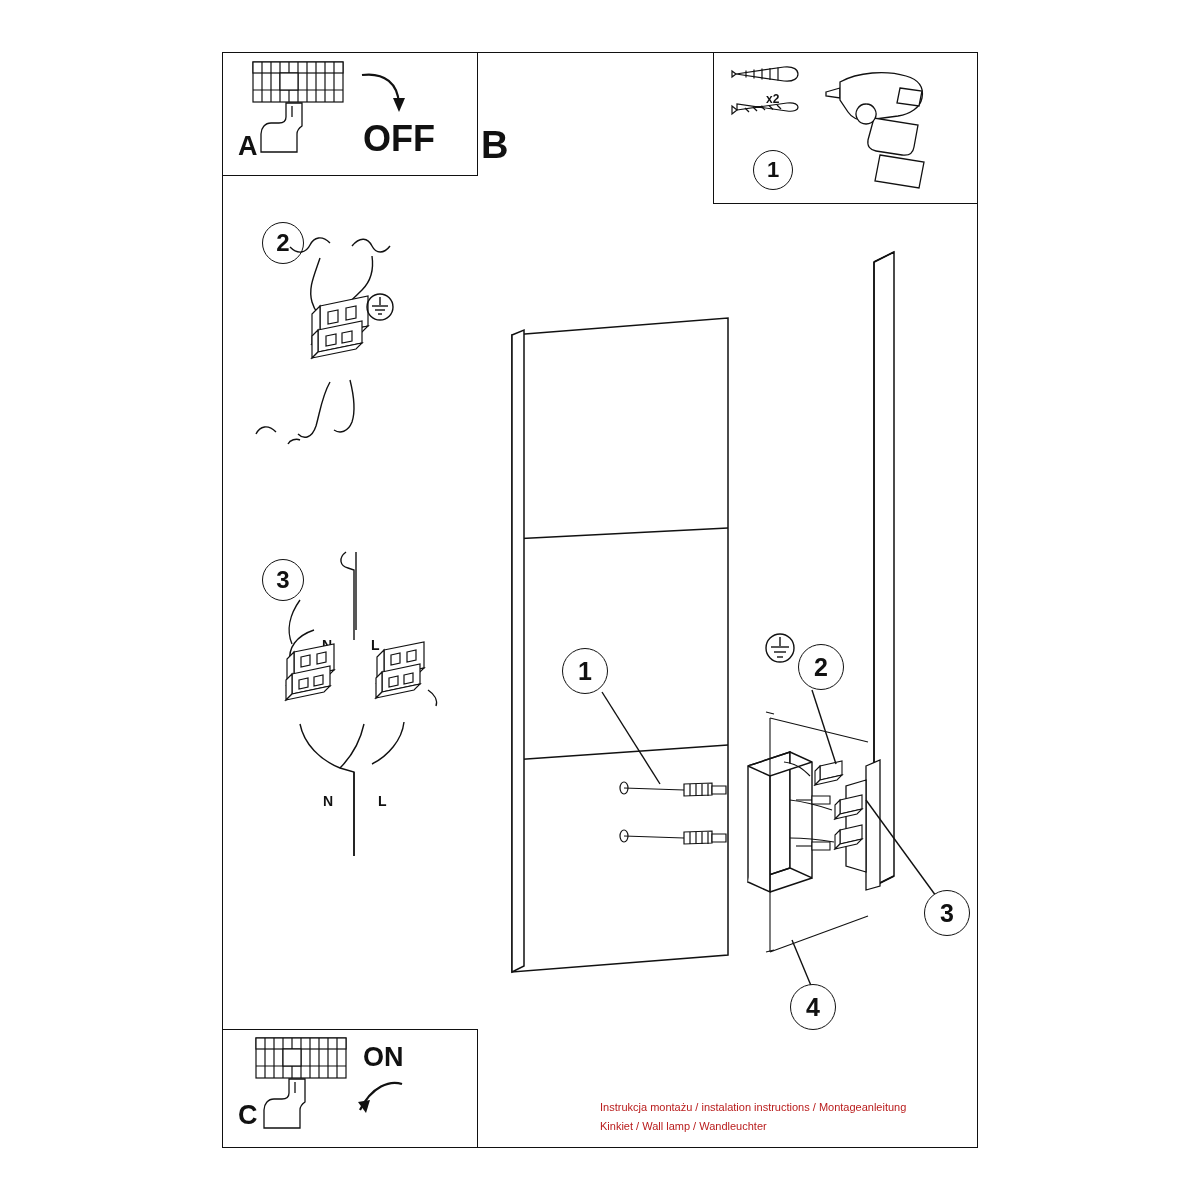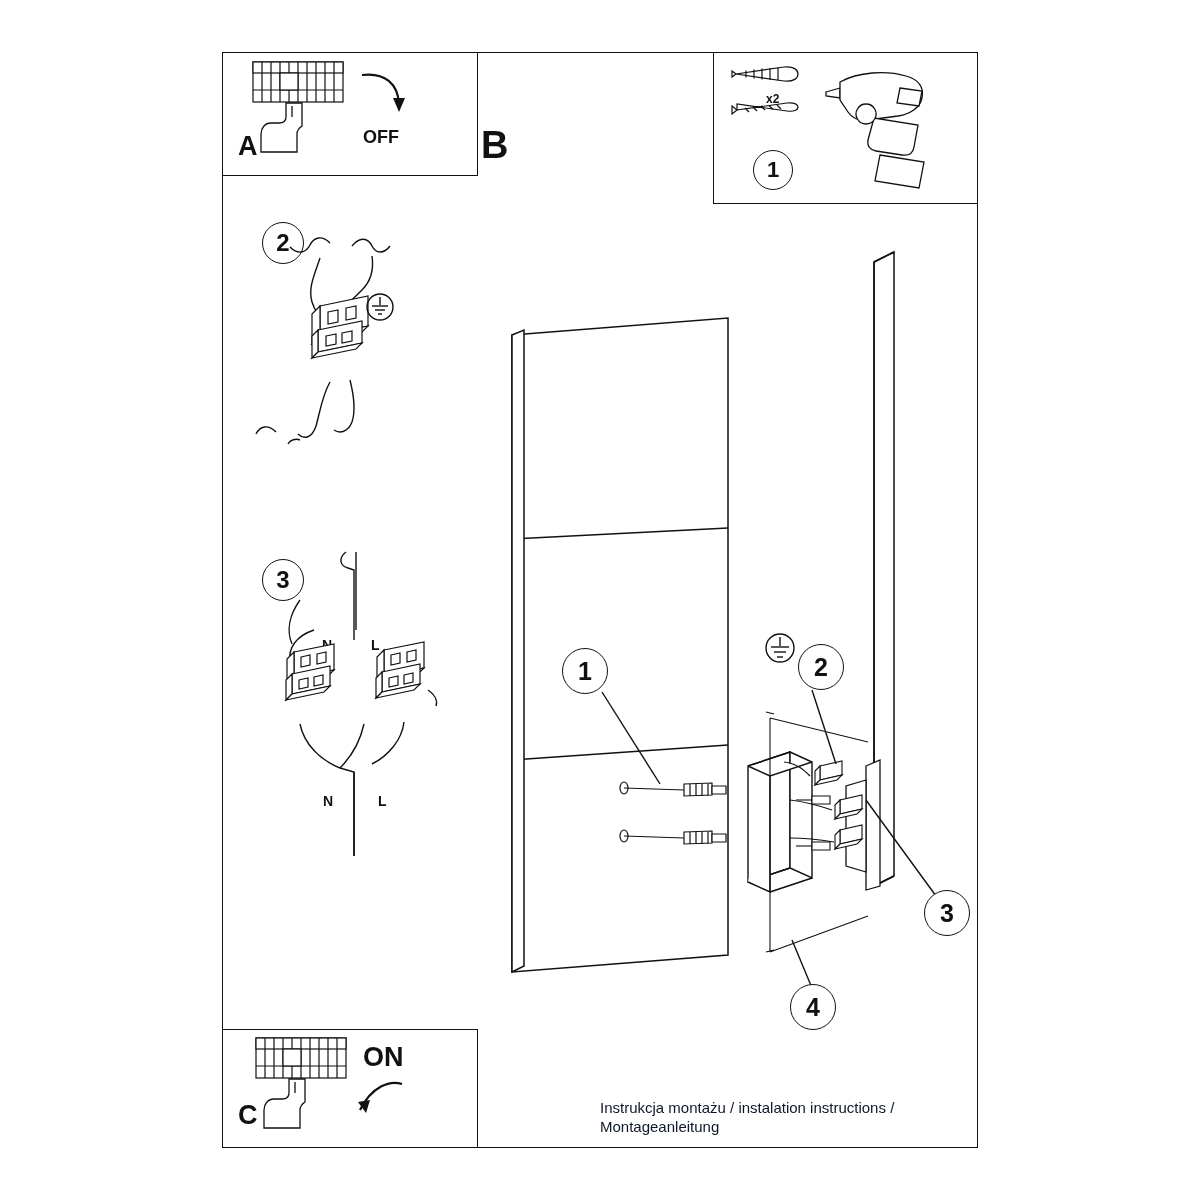--- a/index.html
+++ b/index.html
@@ -3,33 +3,33 @@
 <meta charset="utf-8">
 <style>
   html,body{margin:0;padding:0;background:#ffffff;}
   body{width:1200px;height:1200px;font-family:"Liberation Sans",sans-serif;color:#1a1a1a;}
   .sheet{position:relative;width:1200px;height:1200px;overflow:hidden;background:#fff;}
   .frame{position:absolute;left:222px;top:52px;width:756px;height:1096px;border:1.6px solid #111;box-sizing:border-box;}
   .box{position:absolute;border:1.6px solid #111;box-sizing:border-box;background:#fff;}
   .lbl{position:absolute;font-weight:700;color:#111;}
   .circ{position:absolute;border:1.8px solid #111;border-radius:50%;display:flex;align-items:center;justify-content:center;font-weight:700;color:#111;background:#fff;}
   svg{position:absolute;left:0;top:0;overflow:visible;}
-  .cap{position:absolute;font-size:15px;line-height:19px;color:#0f172a;}
+  .cap{position:absolute;font-size:11px;line-height:19px;color:#b91c1c;}
   .smalltxt{position:absolute;font-size:11px;font-weight:700;color:#111;}
 </style>
 </head>
 <body>
 
 <div class="sheet">
 
   <div class="frame"></div>
 
   <div class="box" style="left:222px;top:52px;width:256px;height:124px;"></div>
   <div class="lbl" style="left:238px;top:131px;font-size:27px;">A</div>
-  <div class="lbl" style="left:363px;top:127px;font-size:18px;">OFF</div>
+  <div class="lbl" style="left:363px;top:118px;font-size:36px;">OFF</div>
 
   <svg width="1200" height="1200">
 
     <g stroke="#111" fill="#fff" stroke-width="1.2">
       <rect x="253" y="62" width="90" height="40"></rect>
       <rect x="253" y="62" width="90" height="11" fill="#fff"></rect>
       <line x1="253" y1="90" x2="343" y2="90"></line>
       <line x1="262" y1="62" x2="262" y2="102"></line>
       <line x1="271" y1="62" x2="271" y2="102"></line>
       <line x1="280" y1="62" x2="280" y2="102"></line>
@@ -317,15 +317,16 @@
     <g stroke="#111" fill="#fff" stroke-width="1.3">
       <path d="M289 1079 l0 14 c0 4 -3 6 -7 6 l-8 0 c-6 0 -10 5 -10 11 l0 18 36 0 0 -18 c0 -4 2 -6 5 -8 l0 -23 z"></path>
       <path d="M295 1093 l0 -11"></path>
     </g>
     <path d="M360 1110 C 372 1086 390 1080 402 1084" stroke="#111" fill="none" stroke-width="2.2"></path>
     <path d="M358 1102 l12 -2 l-4 13 z" fill="#111"></path>
   </svg>
 
   <div class="cap" style="left:600px;top:1098px;width:380px;">
     <div>Instrukcja montażu / instalation instructions / Montageanleitung</div>
+    <div>Kinkiet / Wall lamp / Wandleuchter</div>
   </div>
 
 </div>
 
 </body></html>

